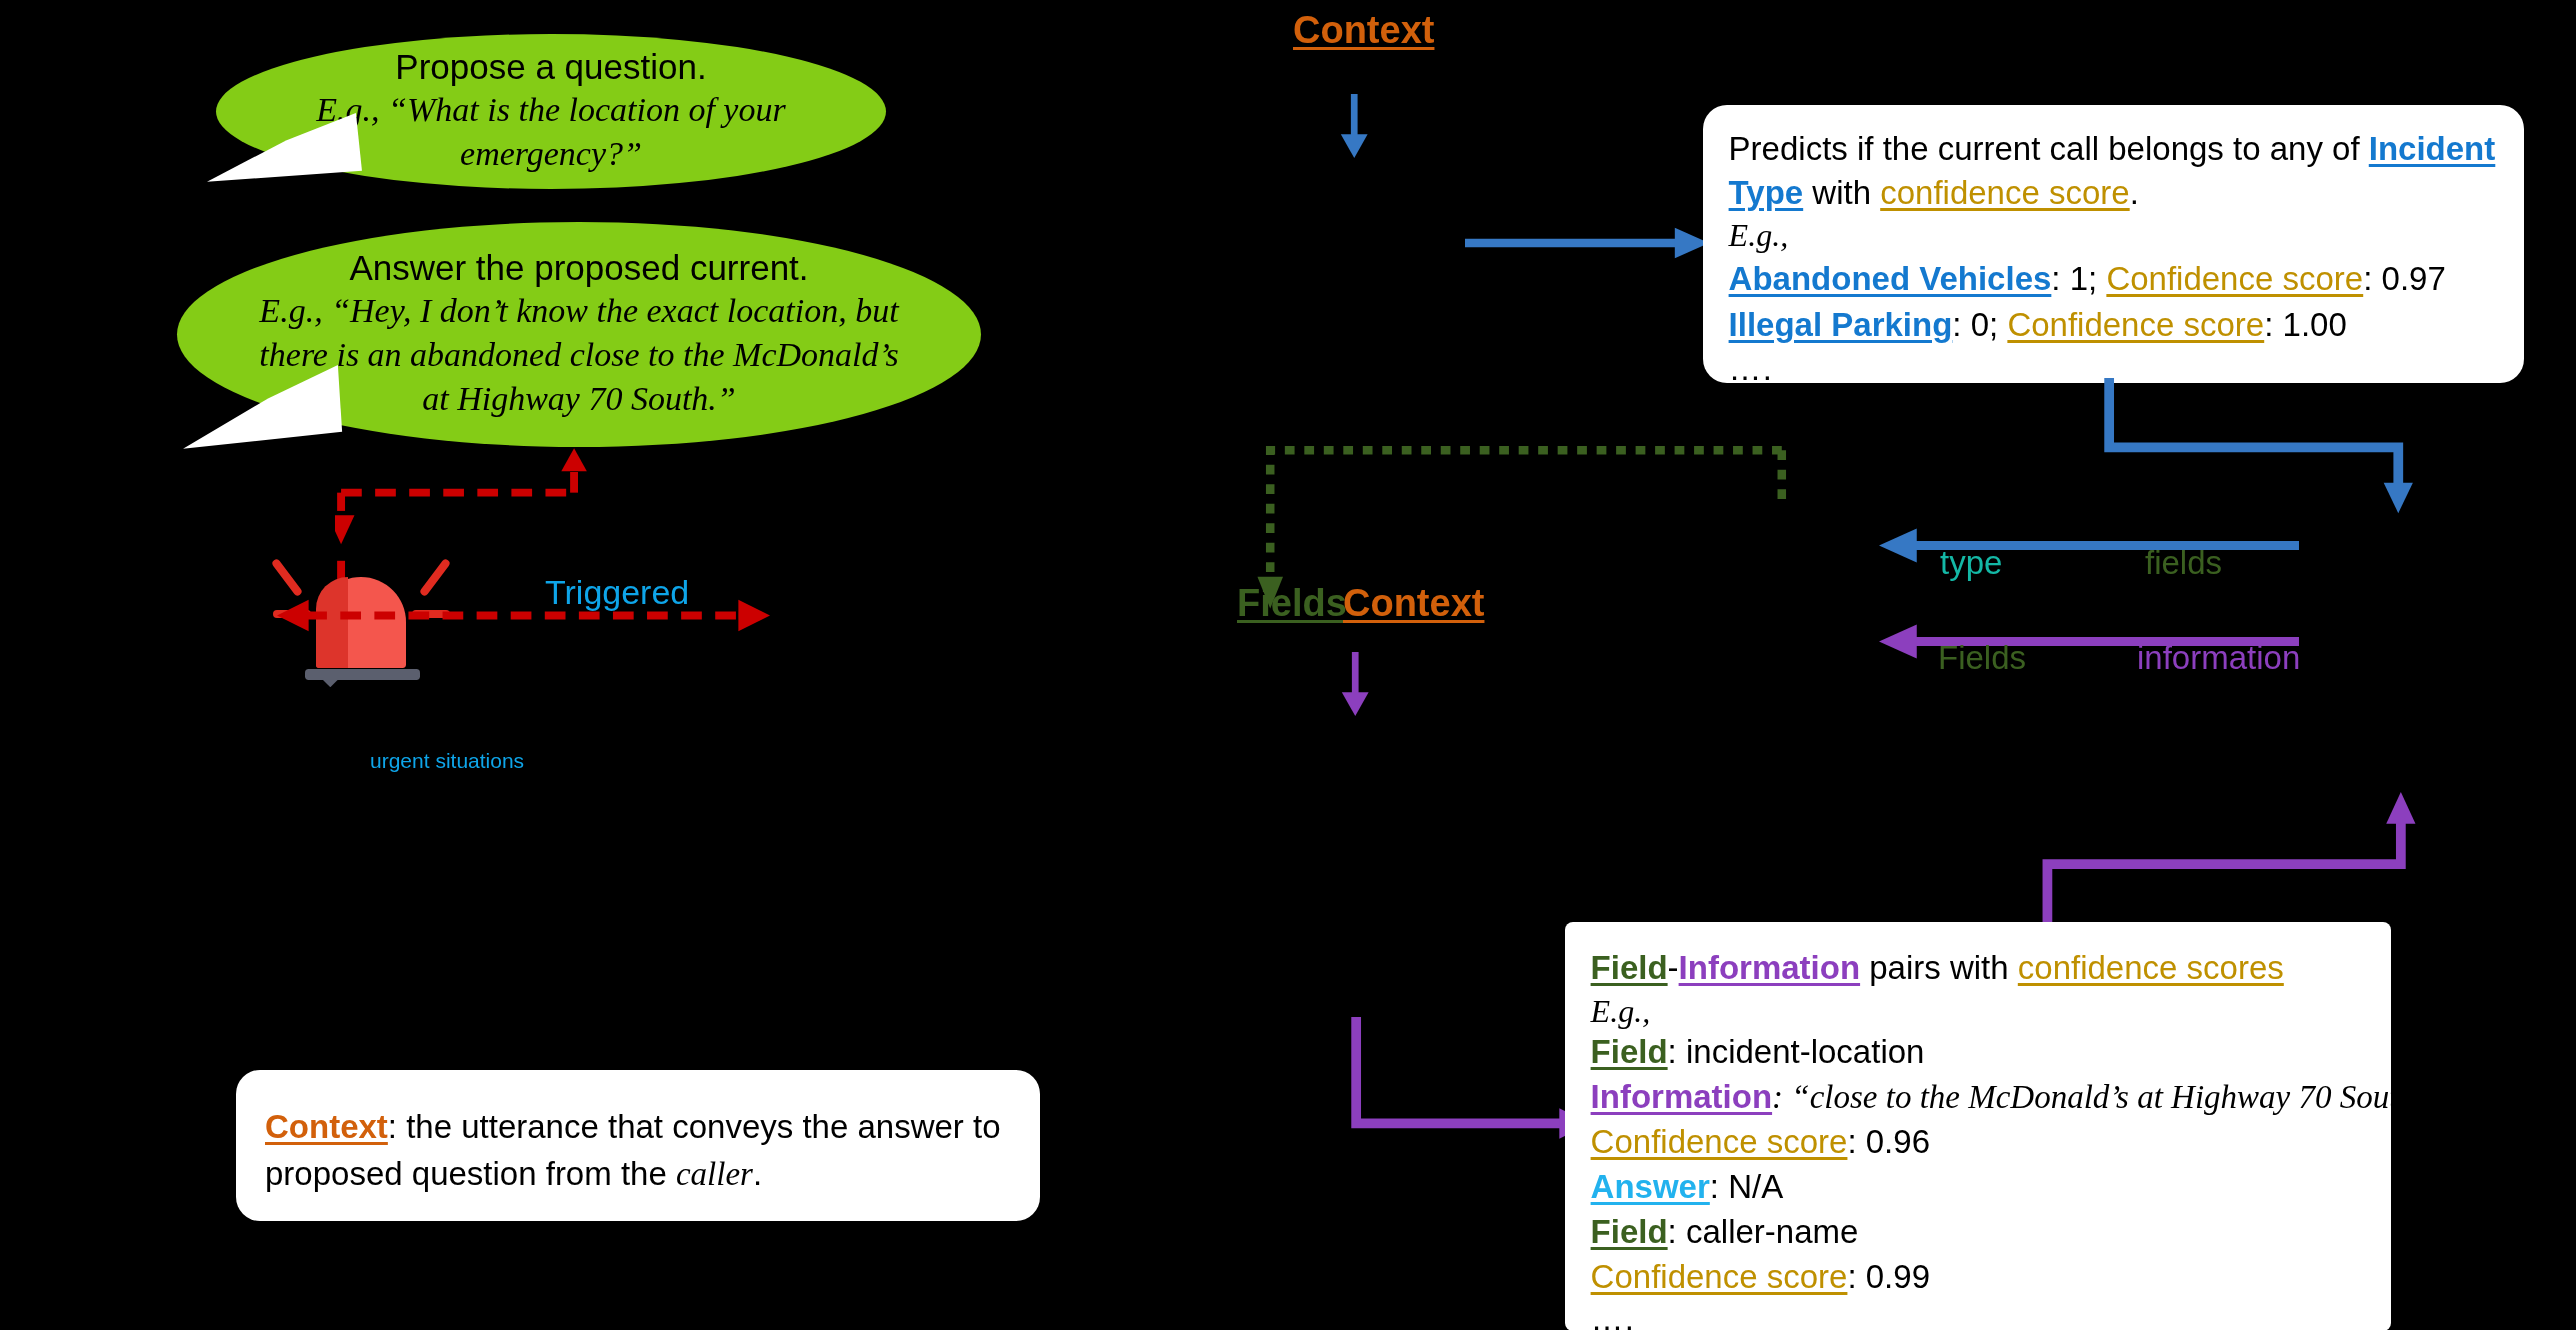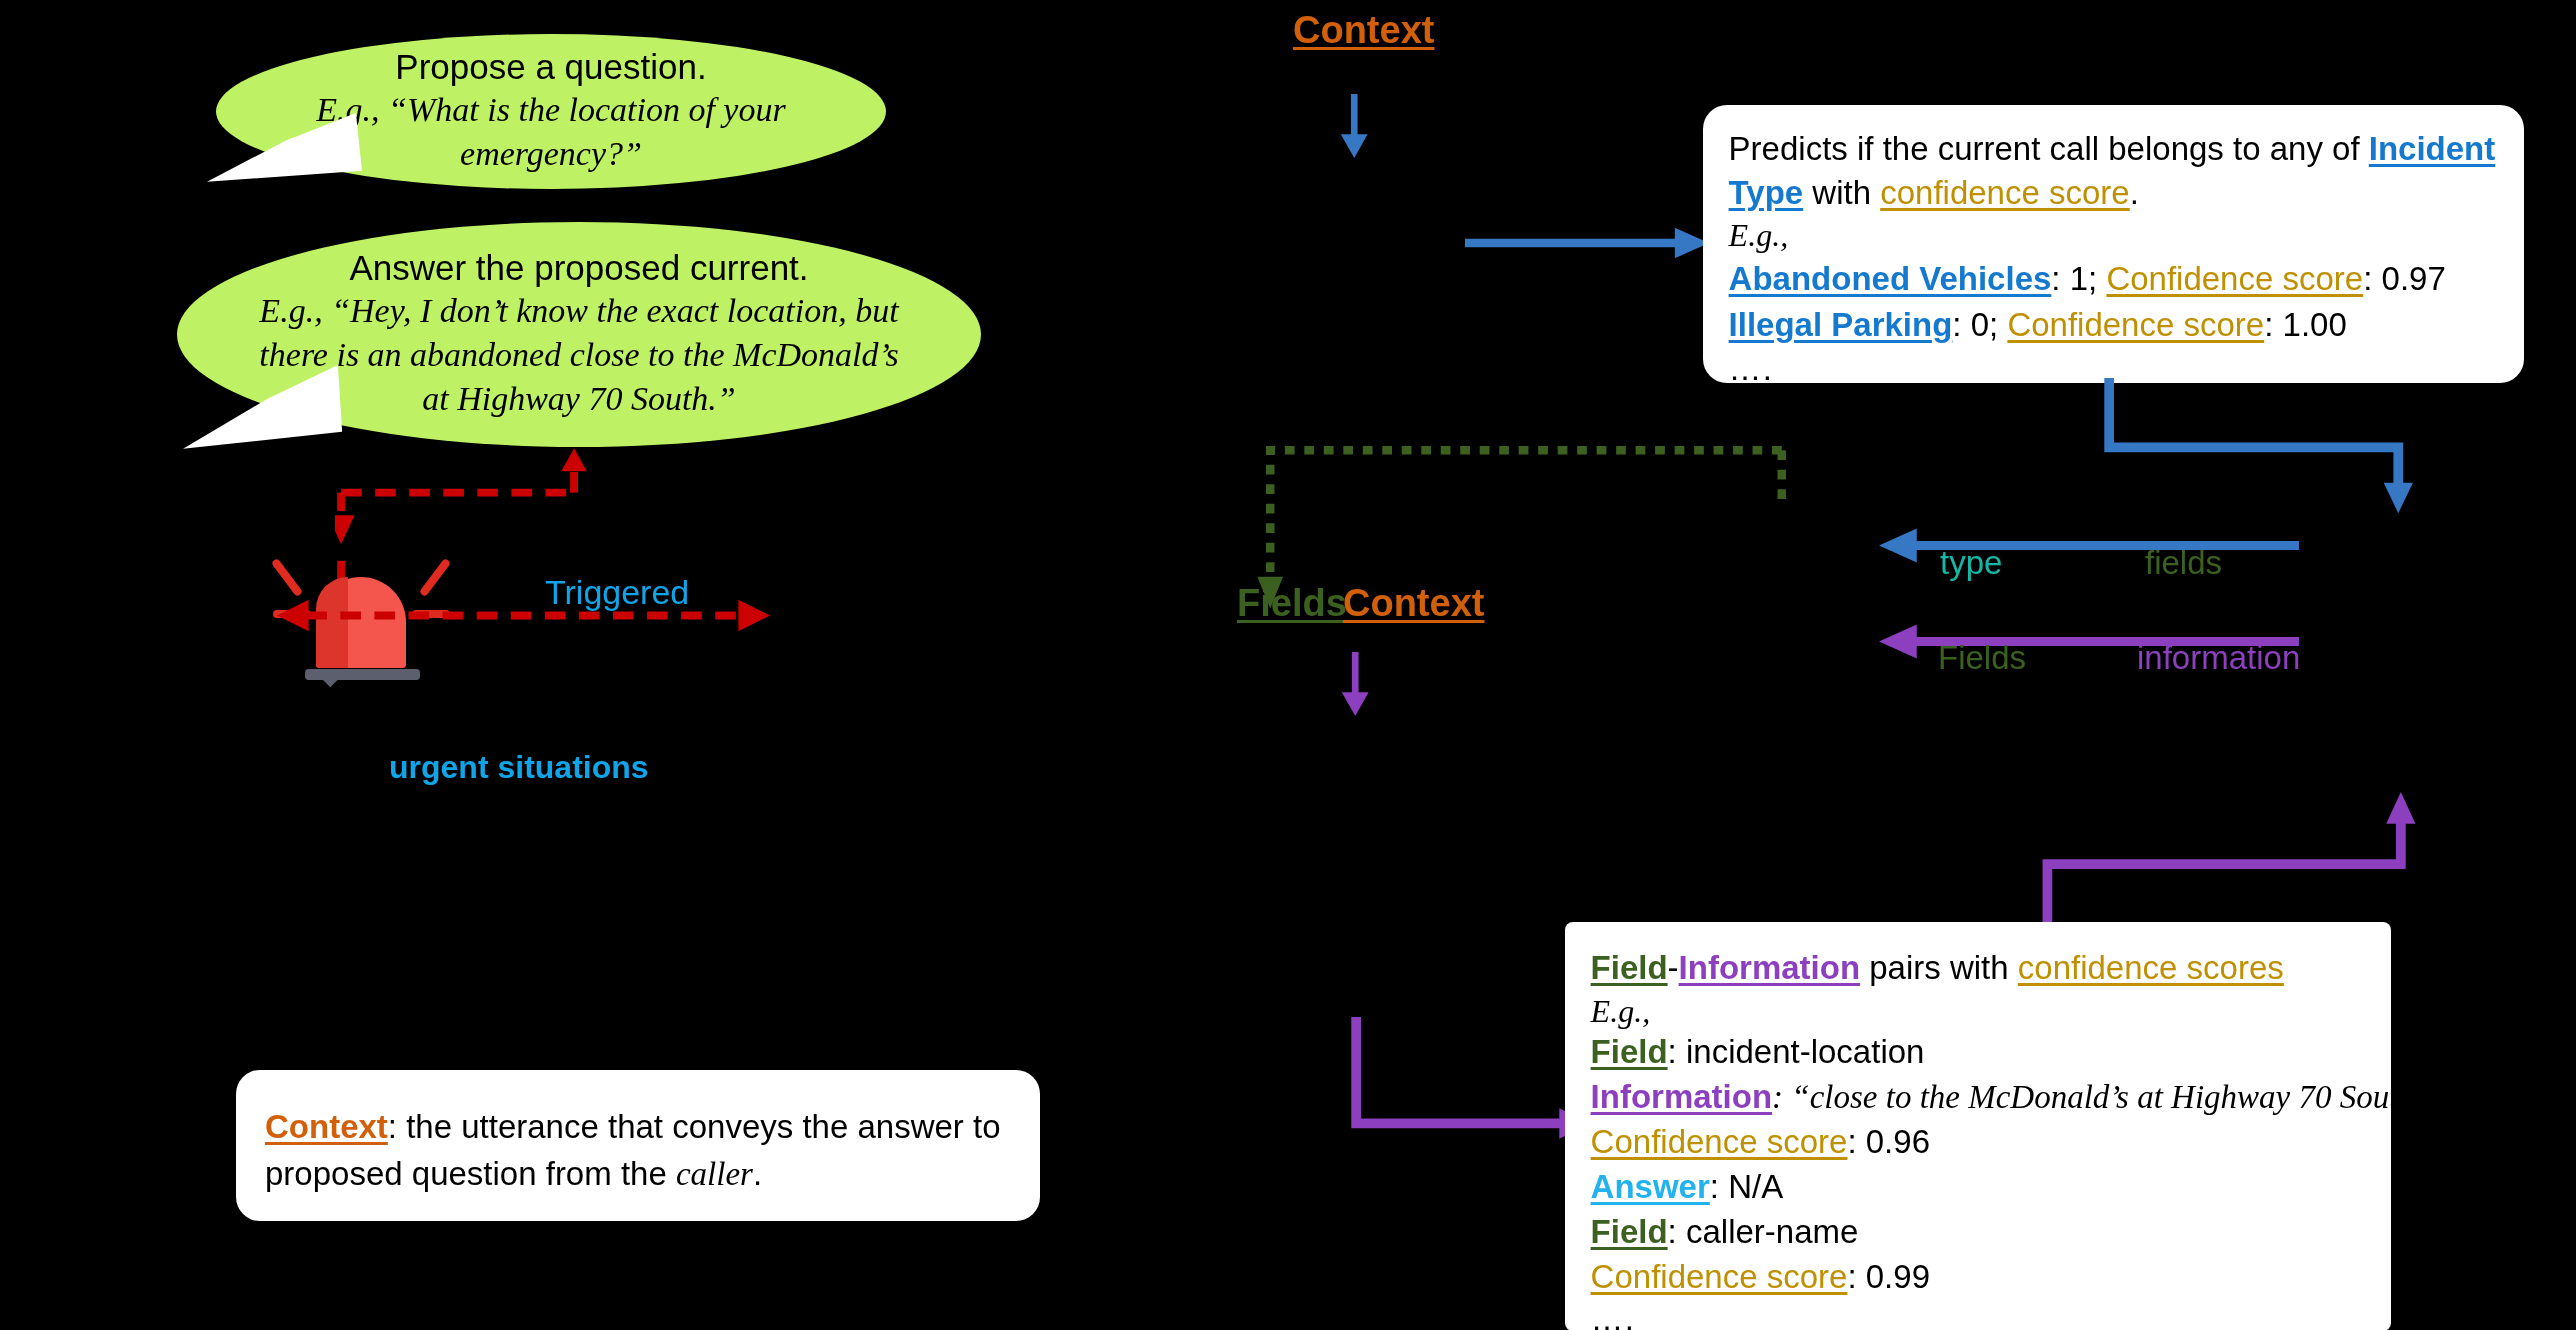--- a/index.html
+++ b/index.html
@@ -2,21 +2,21 @@
 <html style="font-size:9.7px"><head>
 <meta charset="utf-8">
 <style>
   html,body{margin:0;padding:0;background:#000;}
   body{width:2576px;height:1331px;position:relative;overflow:hidden;
        font-family:"Liberation Sans", sans-serif;}
   .stage{position:absolute;left:0;top:0;width:2576px;height:1331px;background:#000;}
   .abs{position:absolute;}
 
   
-  .bubble{position:absolute;background:#bef264;border-radius:50%;
+  .bubble{position:absolute;background:#84cc16;border-radius:50%;
           display:flex;align-items:center;justify-content:center;text-align:center;
           color:#000;}
   .bubble .inner{padding:0 55px;}
   .b-line1{font-size:35px;line-height:1.16;font-family:"Liberation Sans", sans-serif;}
   .b-line2{font-size:34px;line-height:1.30;font-style:italic;
            font-family:"Liberation Serif", serif;}
 
   
   .card{position:absolute;background:#fff;border-radius:24px;color:#000;}
   .card .pad{padding:21px 24px;}
@@ -105,21 +105,21 @@
                 clip-path:polygon(0 0,100% 0,50% 100%);"></div>
   </div>
 
   <svg class="abs" style="left:277px;top:591px;width:493px;height:49px;" viewBox="0 0 810 80">
     <line x1="48" y1="40" x2="770" y2="40" stroke="#cc0000" stroke-width="13" stroke-dasharray="34,22"></line>
     <polygon points="0,40 52,14 52,66" fill="#cc0000"></polygon>
     <polygon points="810,40 758,14 758,66" fill="#cc0000"></polygon>
   </svg>
   <div class="lbl c-red" style="left:545px;top:573px;font-size:34px;font-weight:400;">Triggered</div>
 
-  <div class="lbl c-red" style="left:389px;top:749px;font-size:32px;font-weight:700;">urgent situations</div>
+  <div class="lbl c-red" style="left:370px;top:749px;font-size:21px;font-weight:400;">urgent situations</div>
 
   <div class="card" style="left:236px;top:1070px;width:804px;height:151px;">
     <div class="pad" style="padding:34px 29px;">
       <div class="ln wrapok" style="font-size:33px;line-height:1.42;">
         <u class="tag c-context">Context</u><span>: the utterance that conveys the answer to proposed question from the </span><span class="it">caller</span><span>.</span>
       </div>
     </div>
   </div>
 
   <div class="lbl" style="left:1293px;top:8.5px;">

